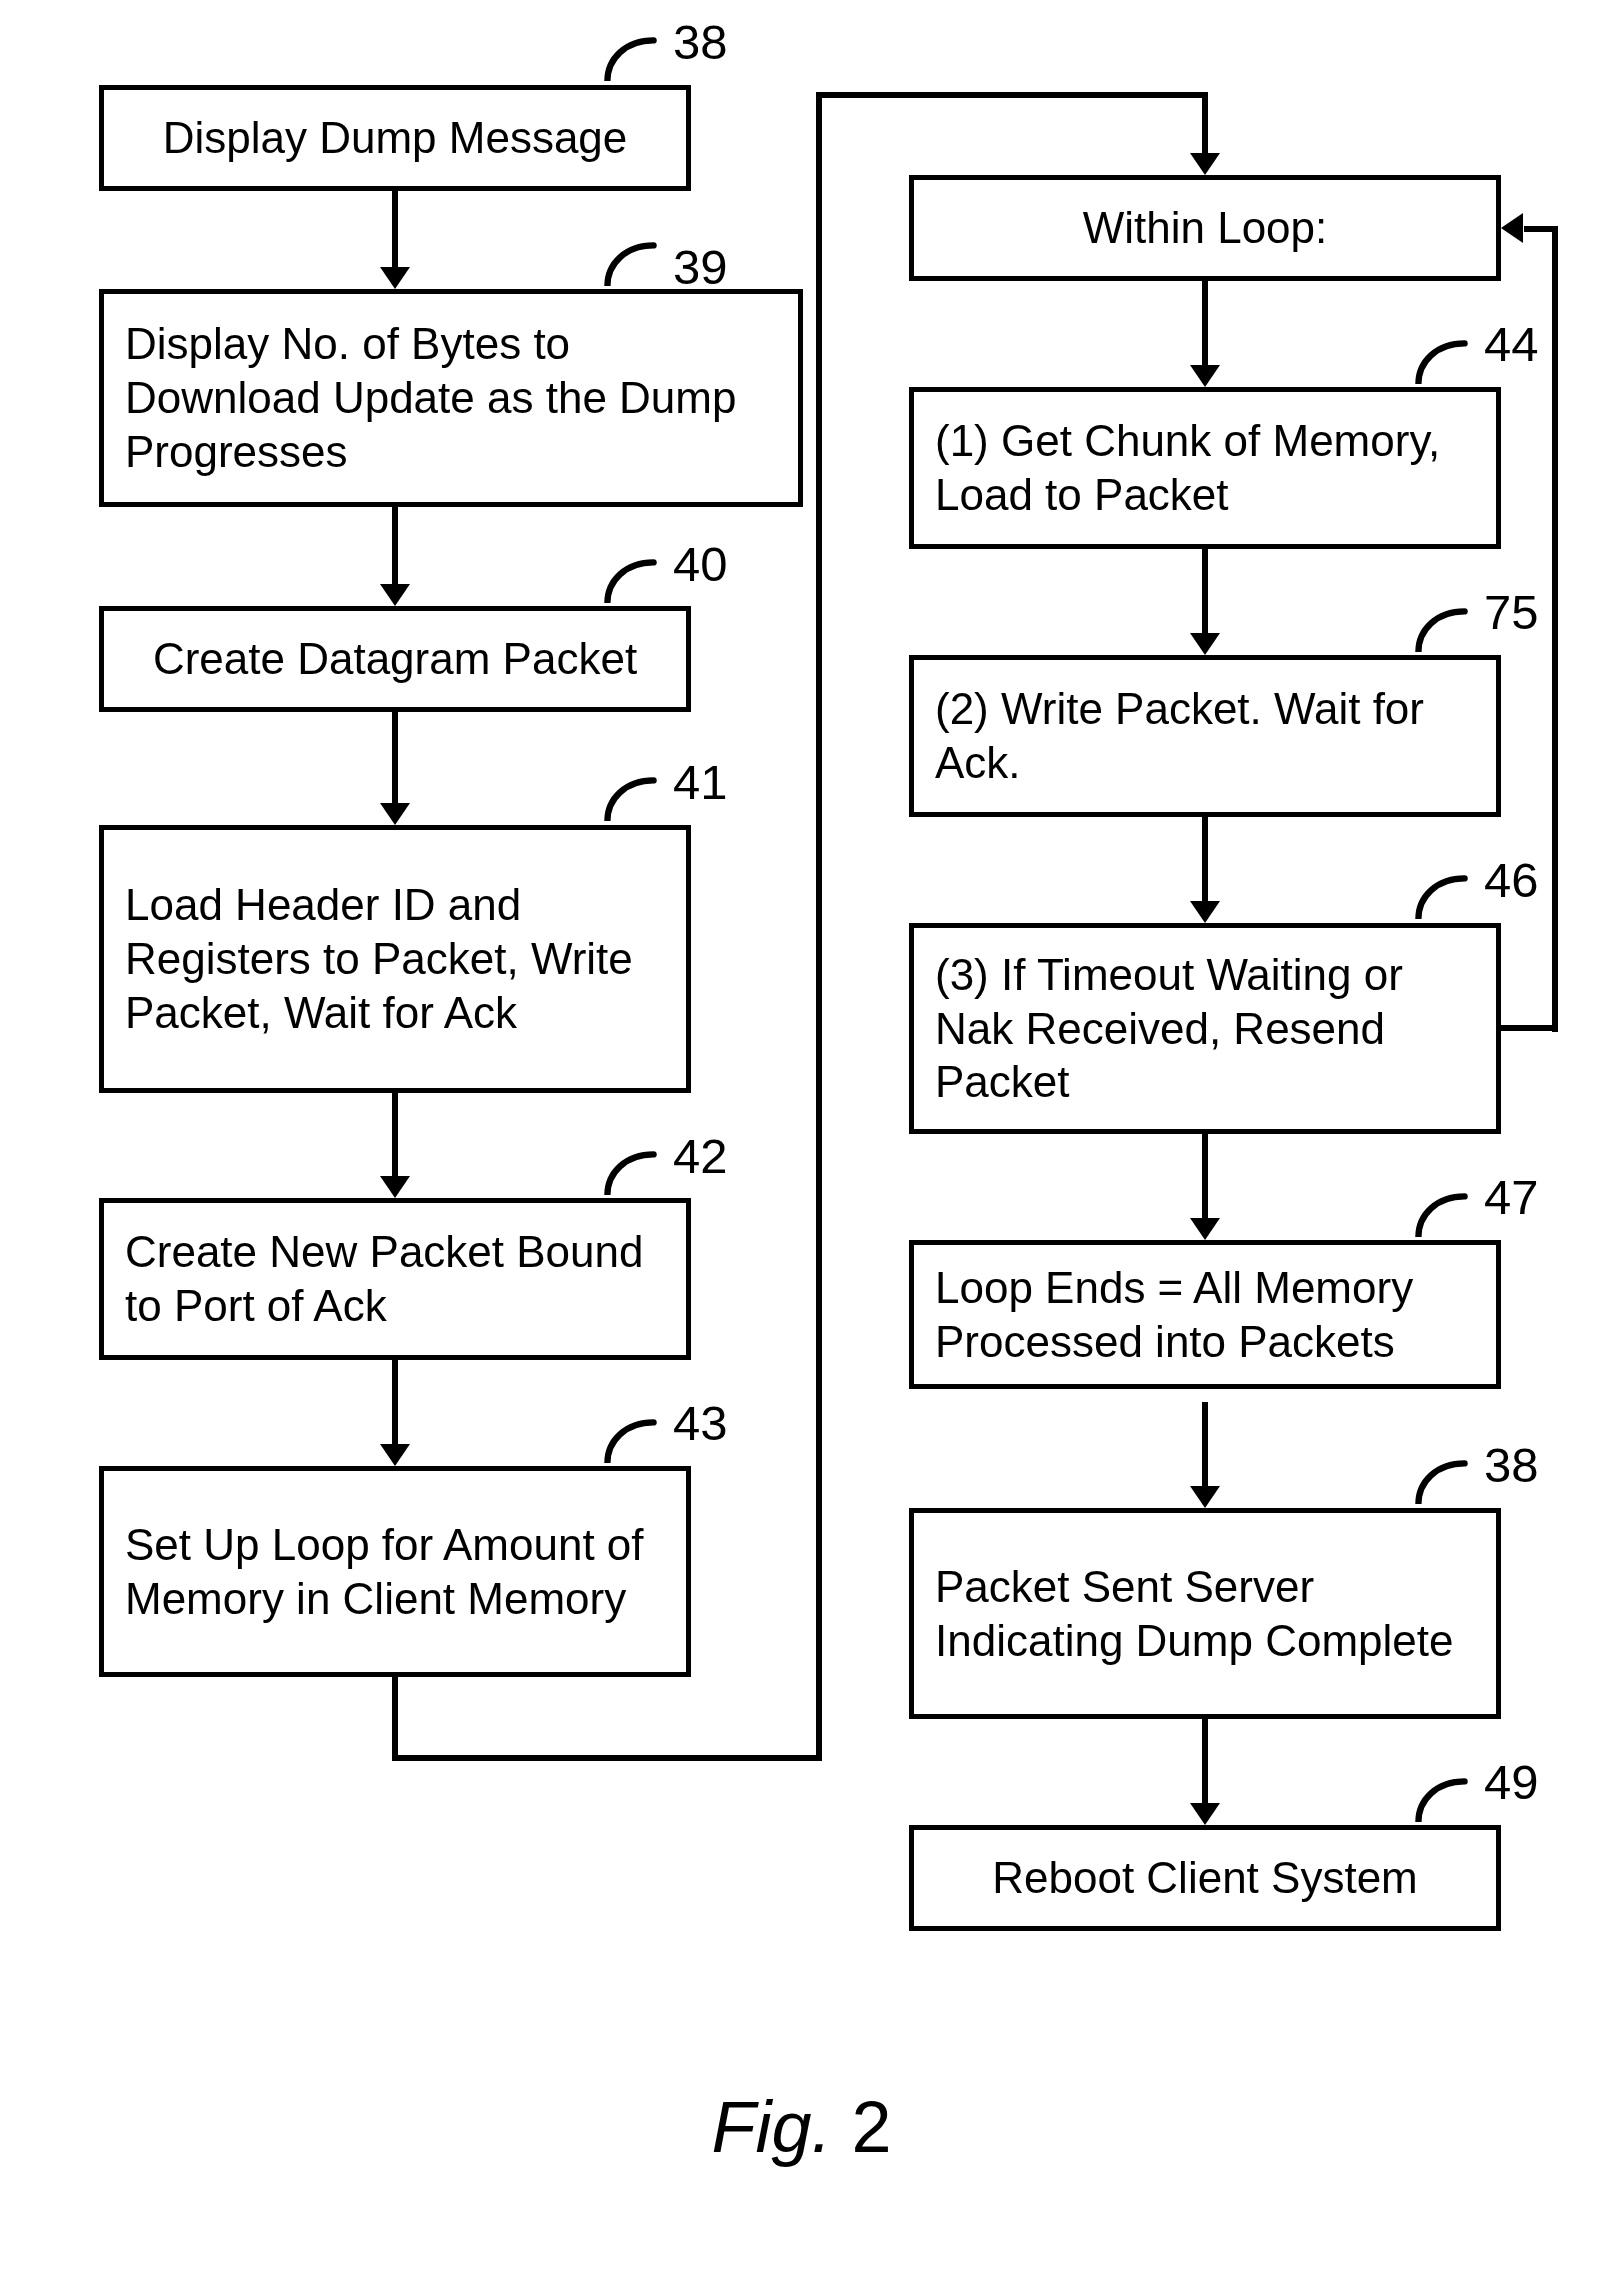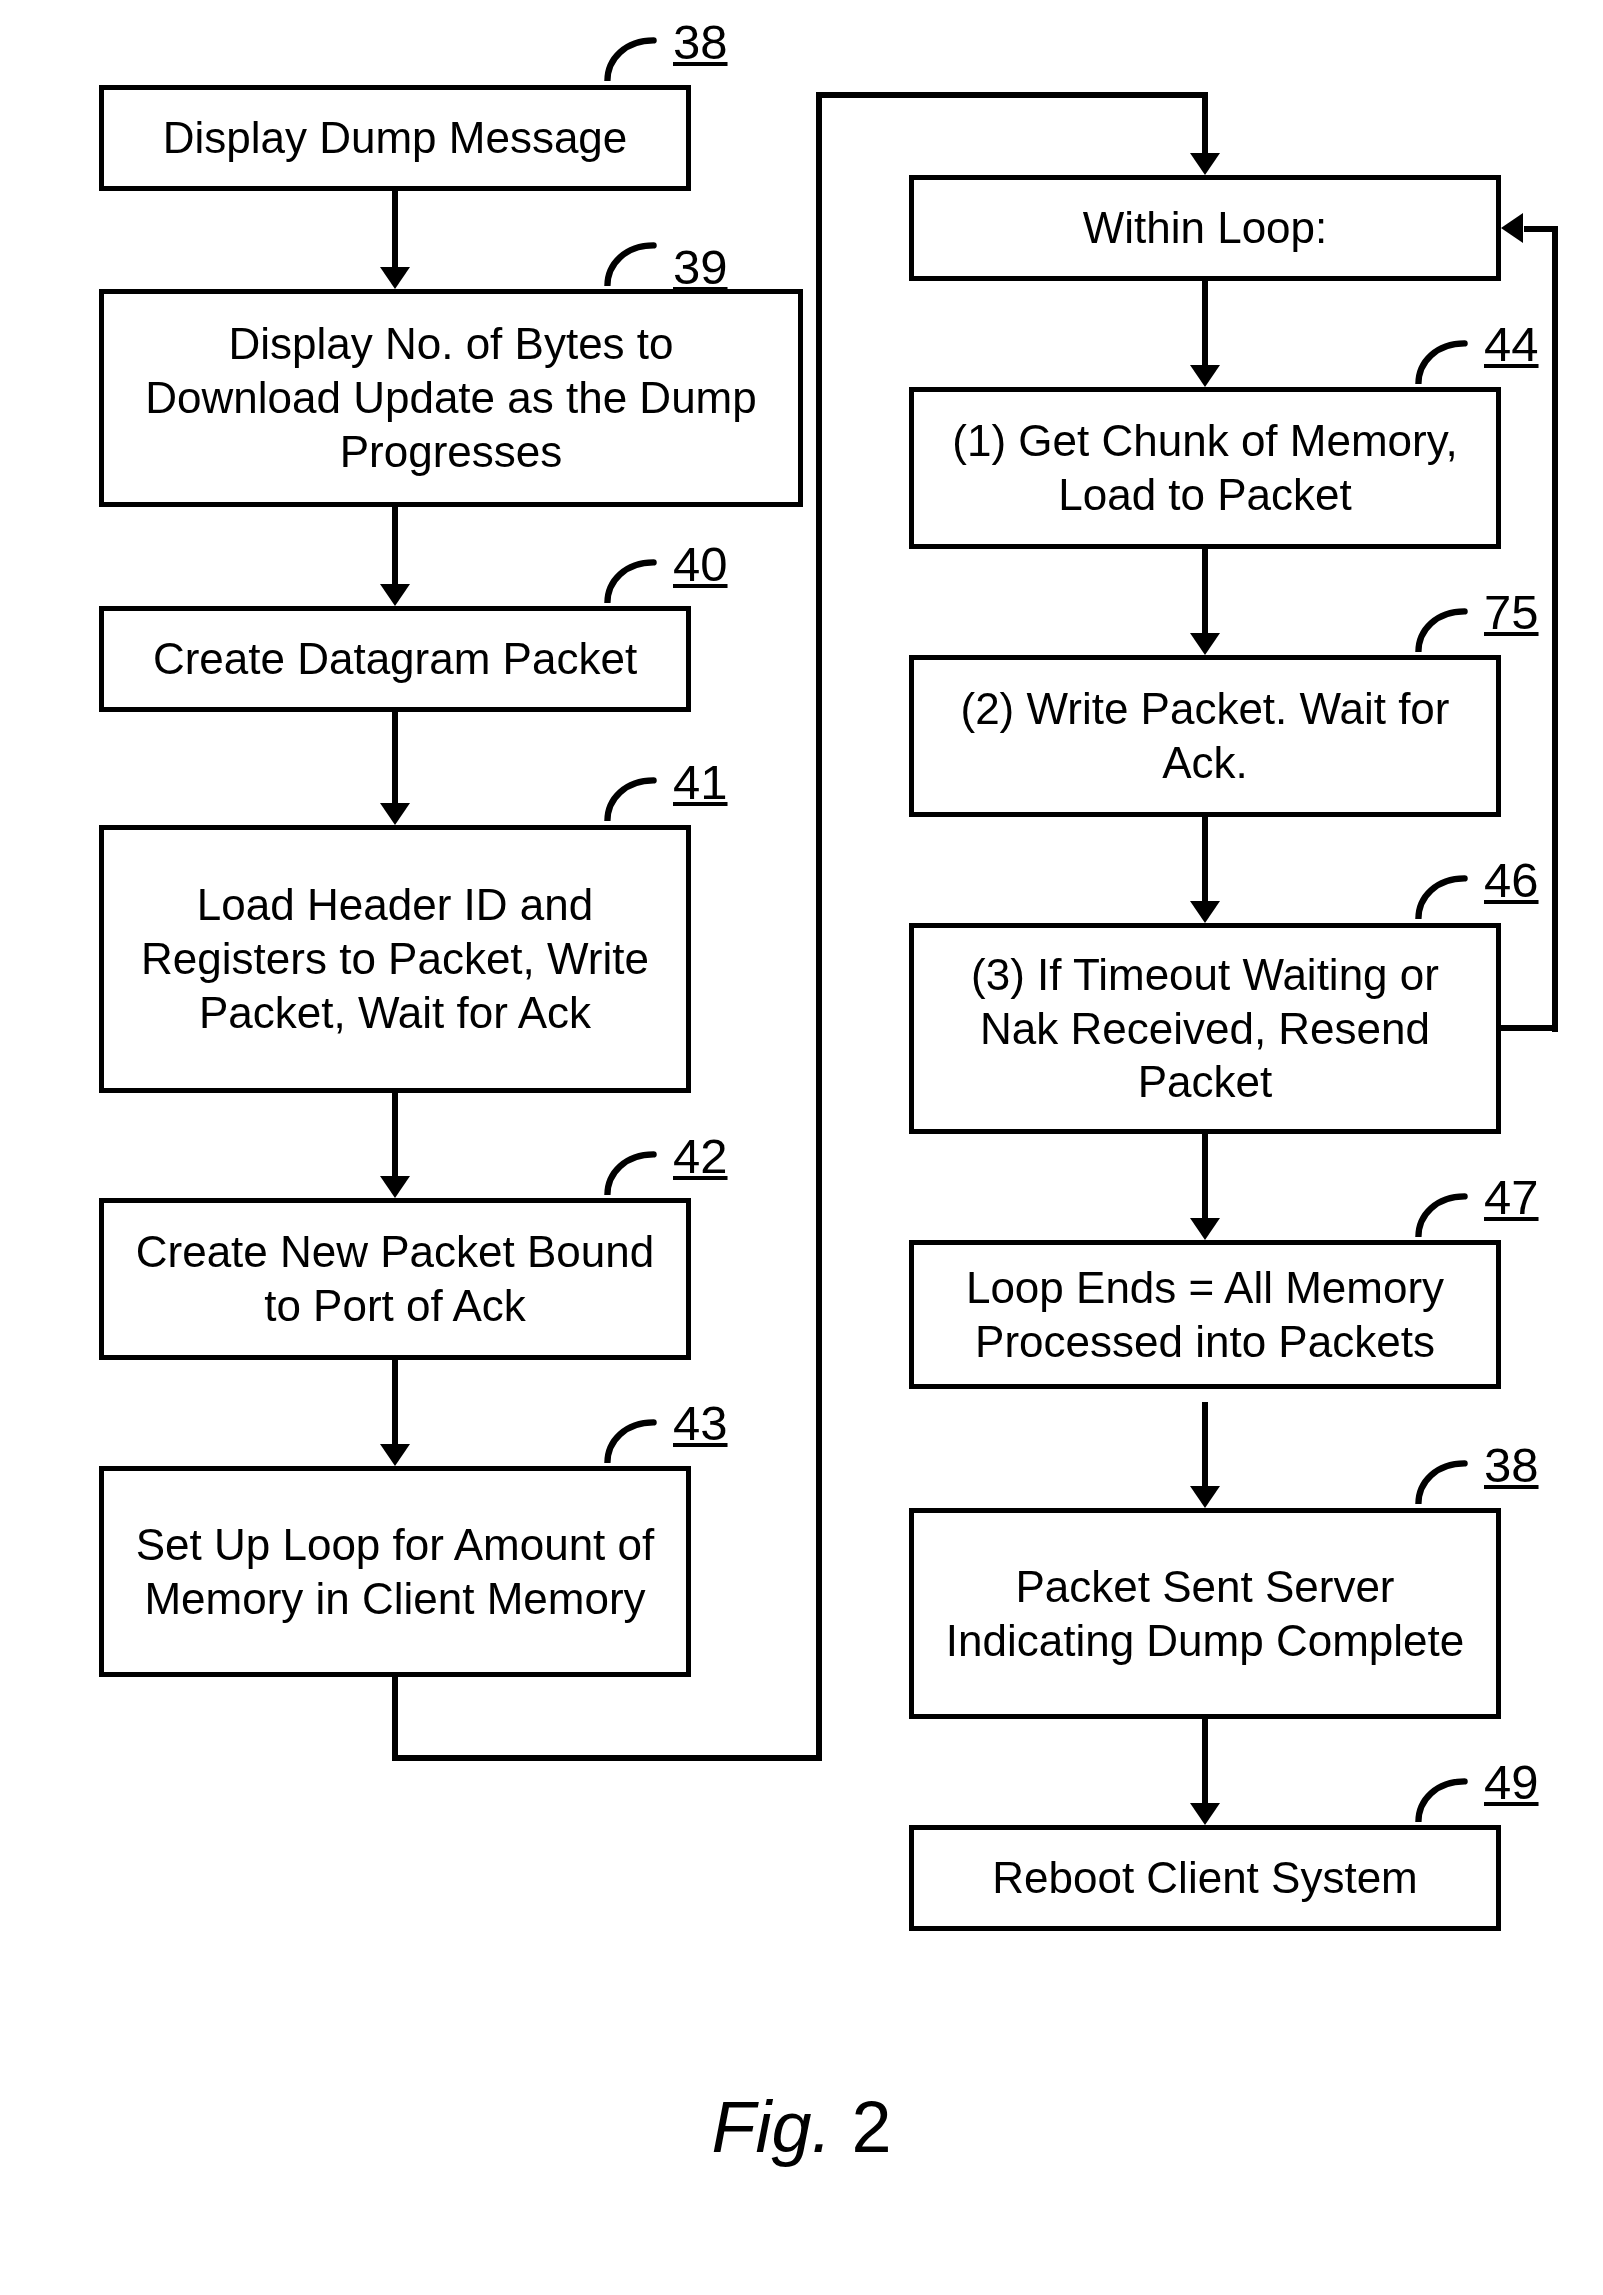--- a/index.html
+++ b/index.html
@@ -15,32 +15,31 @@
     background: #ffffff;
   }
   .node {
     position: absolute;
     border: 5.6px solid #000;
     background: #fff;
     box-sizing: border-box;
     display: flex;
     align-items: center;
     justify-content: center;
-    text-align: center;
+    text-align: left;
     padding: 2px 21px;
     font-size: 44px;
     line-height: 1.22;
     font-weight: 500;
   }
   .lbl {
     position: absolute;
     font-size: 49px;
     font-weight: 500;
     white-space: pre;
-    text-decoration: underline;
   }
   .hook {
     position: absolute;
     width: 63px;
     height: 49px;
     pointer-events: none;
   }
   .hook svg { width: 100%; height: 100%; display: block; }
   .arrow-v {
     position: absolute;

